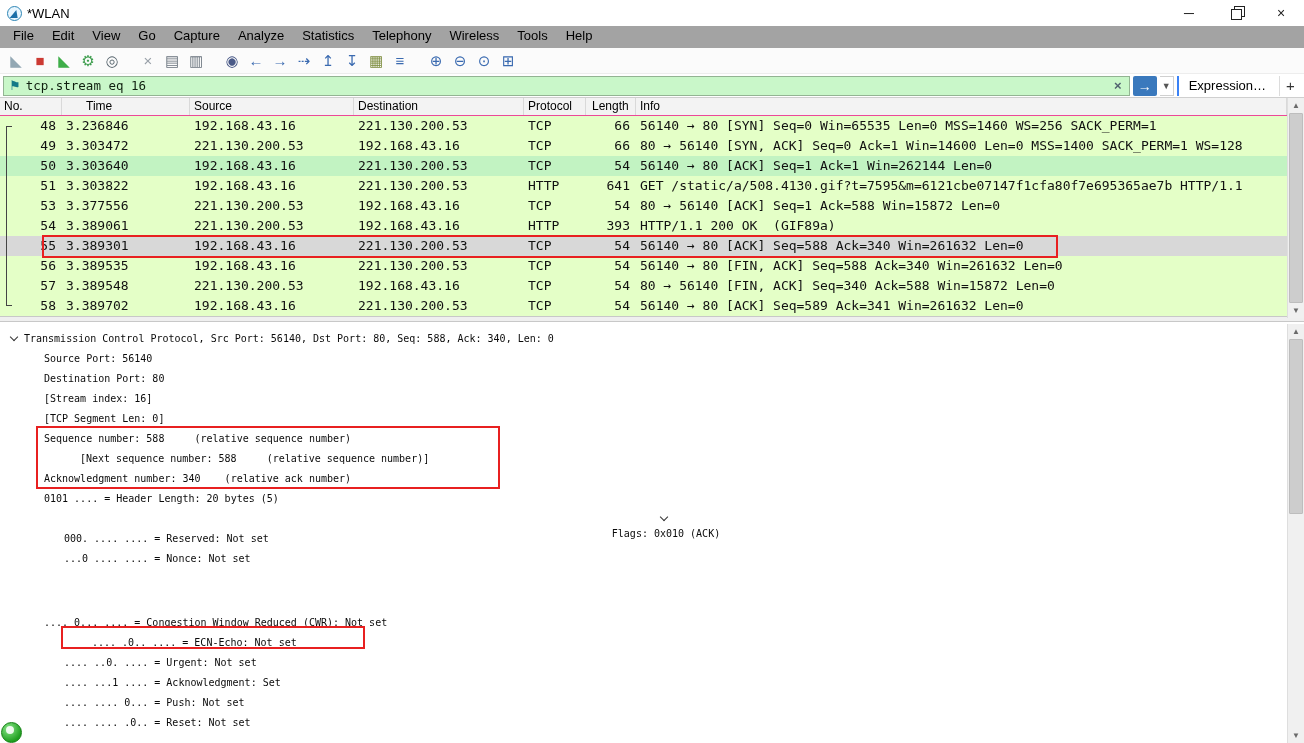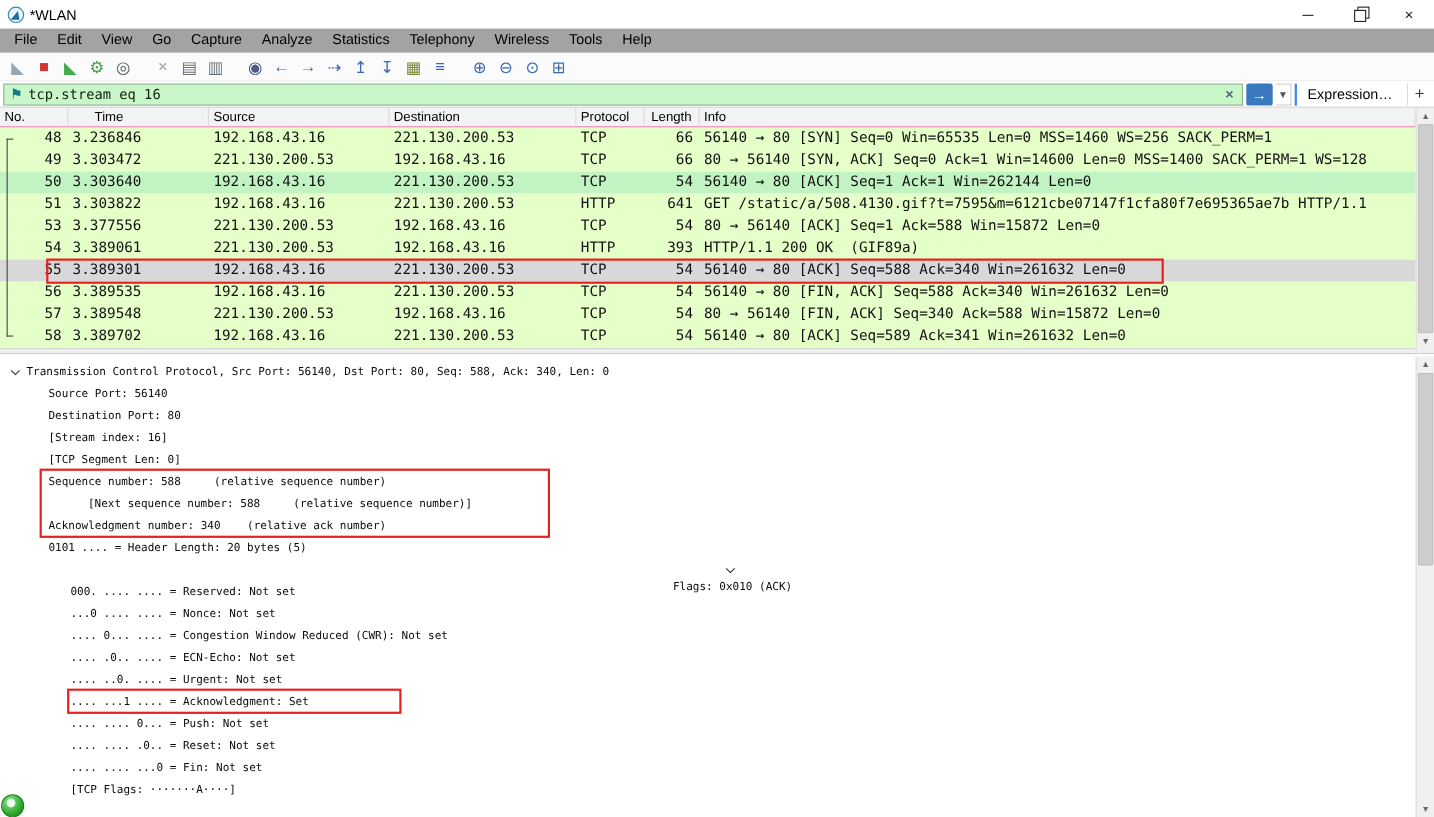--- a/index.html
+++ b/index.html
@@ -297,25 +297,25 @@
         <span class="dtext">Flags: 0x010 (ACK)</span>
       </div>
       <div class="dline" style="padding-left: 48px;">
         <span class="expander hid"></span>
         <span class="dtext">000. .... .... = Reserved: Not set</span>
       </div>
       <div class="dline" style="padding-left: 48px;">
         <span class="expander hid"></span>
         <span class="dtext">...0 .... .... = Nonce: Not set</span>
       </div>
-      <div class="dline" style="padding-left: 48px;">
+      <div class="dline" style="padding-left: 28px; margin-top: 44px;">
         <span class="expander hid"></span>
         <span class="dtext">.... 0... .... = Congestion Window Reduced (CWR): Not set</span>
       </div>
-      <div class="dline" style="padding-left: 48px;">
+      <div class="dline" style="padding-left: 48px; gap: 28px;">
         <span class="expander hid"></span>
         <span class="dtext">.... .0.. .... = ECN-Echo: Not set</span>
       </div>
       <div class="dline" style="padding-left: 48px;">
         <span class="expander hid"></span>
         <span class="dtext">.... ..0. .... = Urgent: Not set</span>
       </div>
       <div class="dline" style="padding-left: 48px;">
         <span class="expander hid"></span>
         <span class="dtext">.... ...1 .... = Acknowledgment: Set</span>

